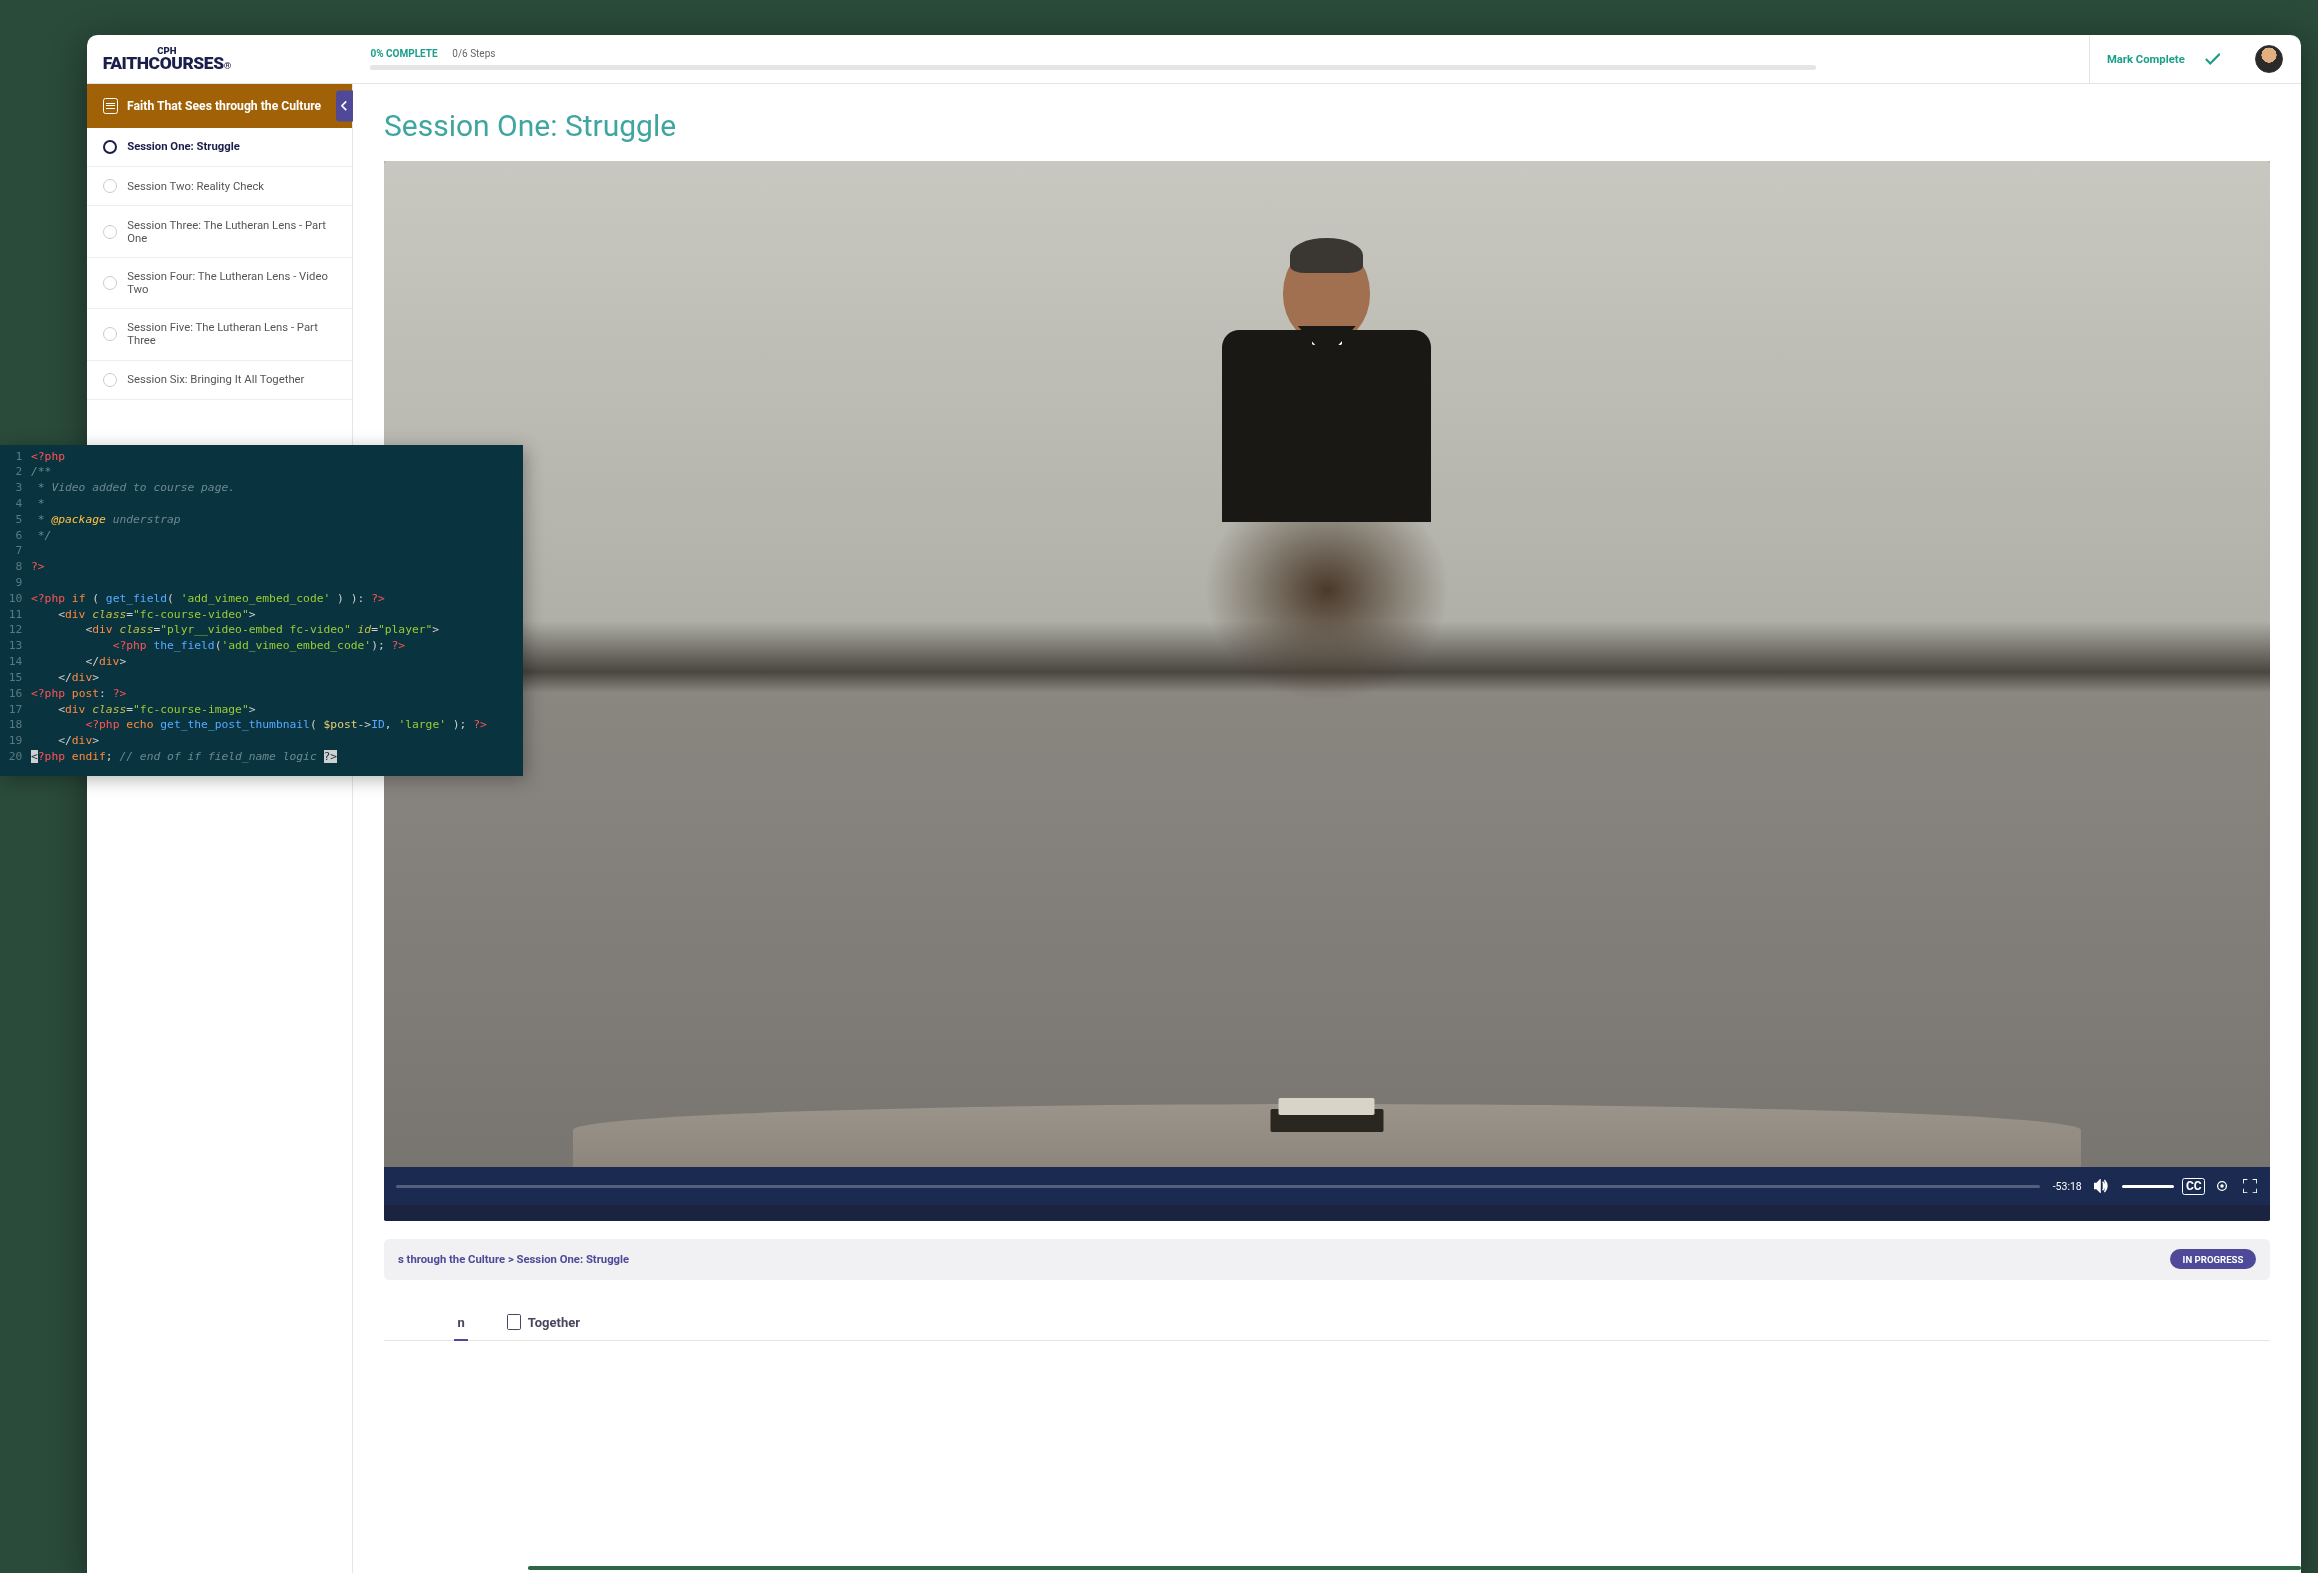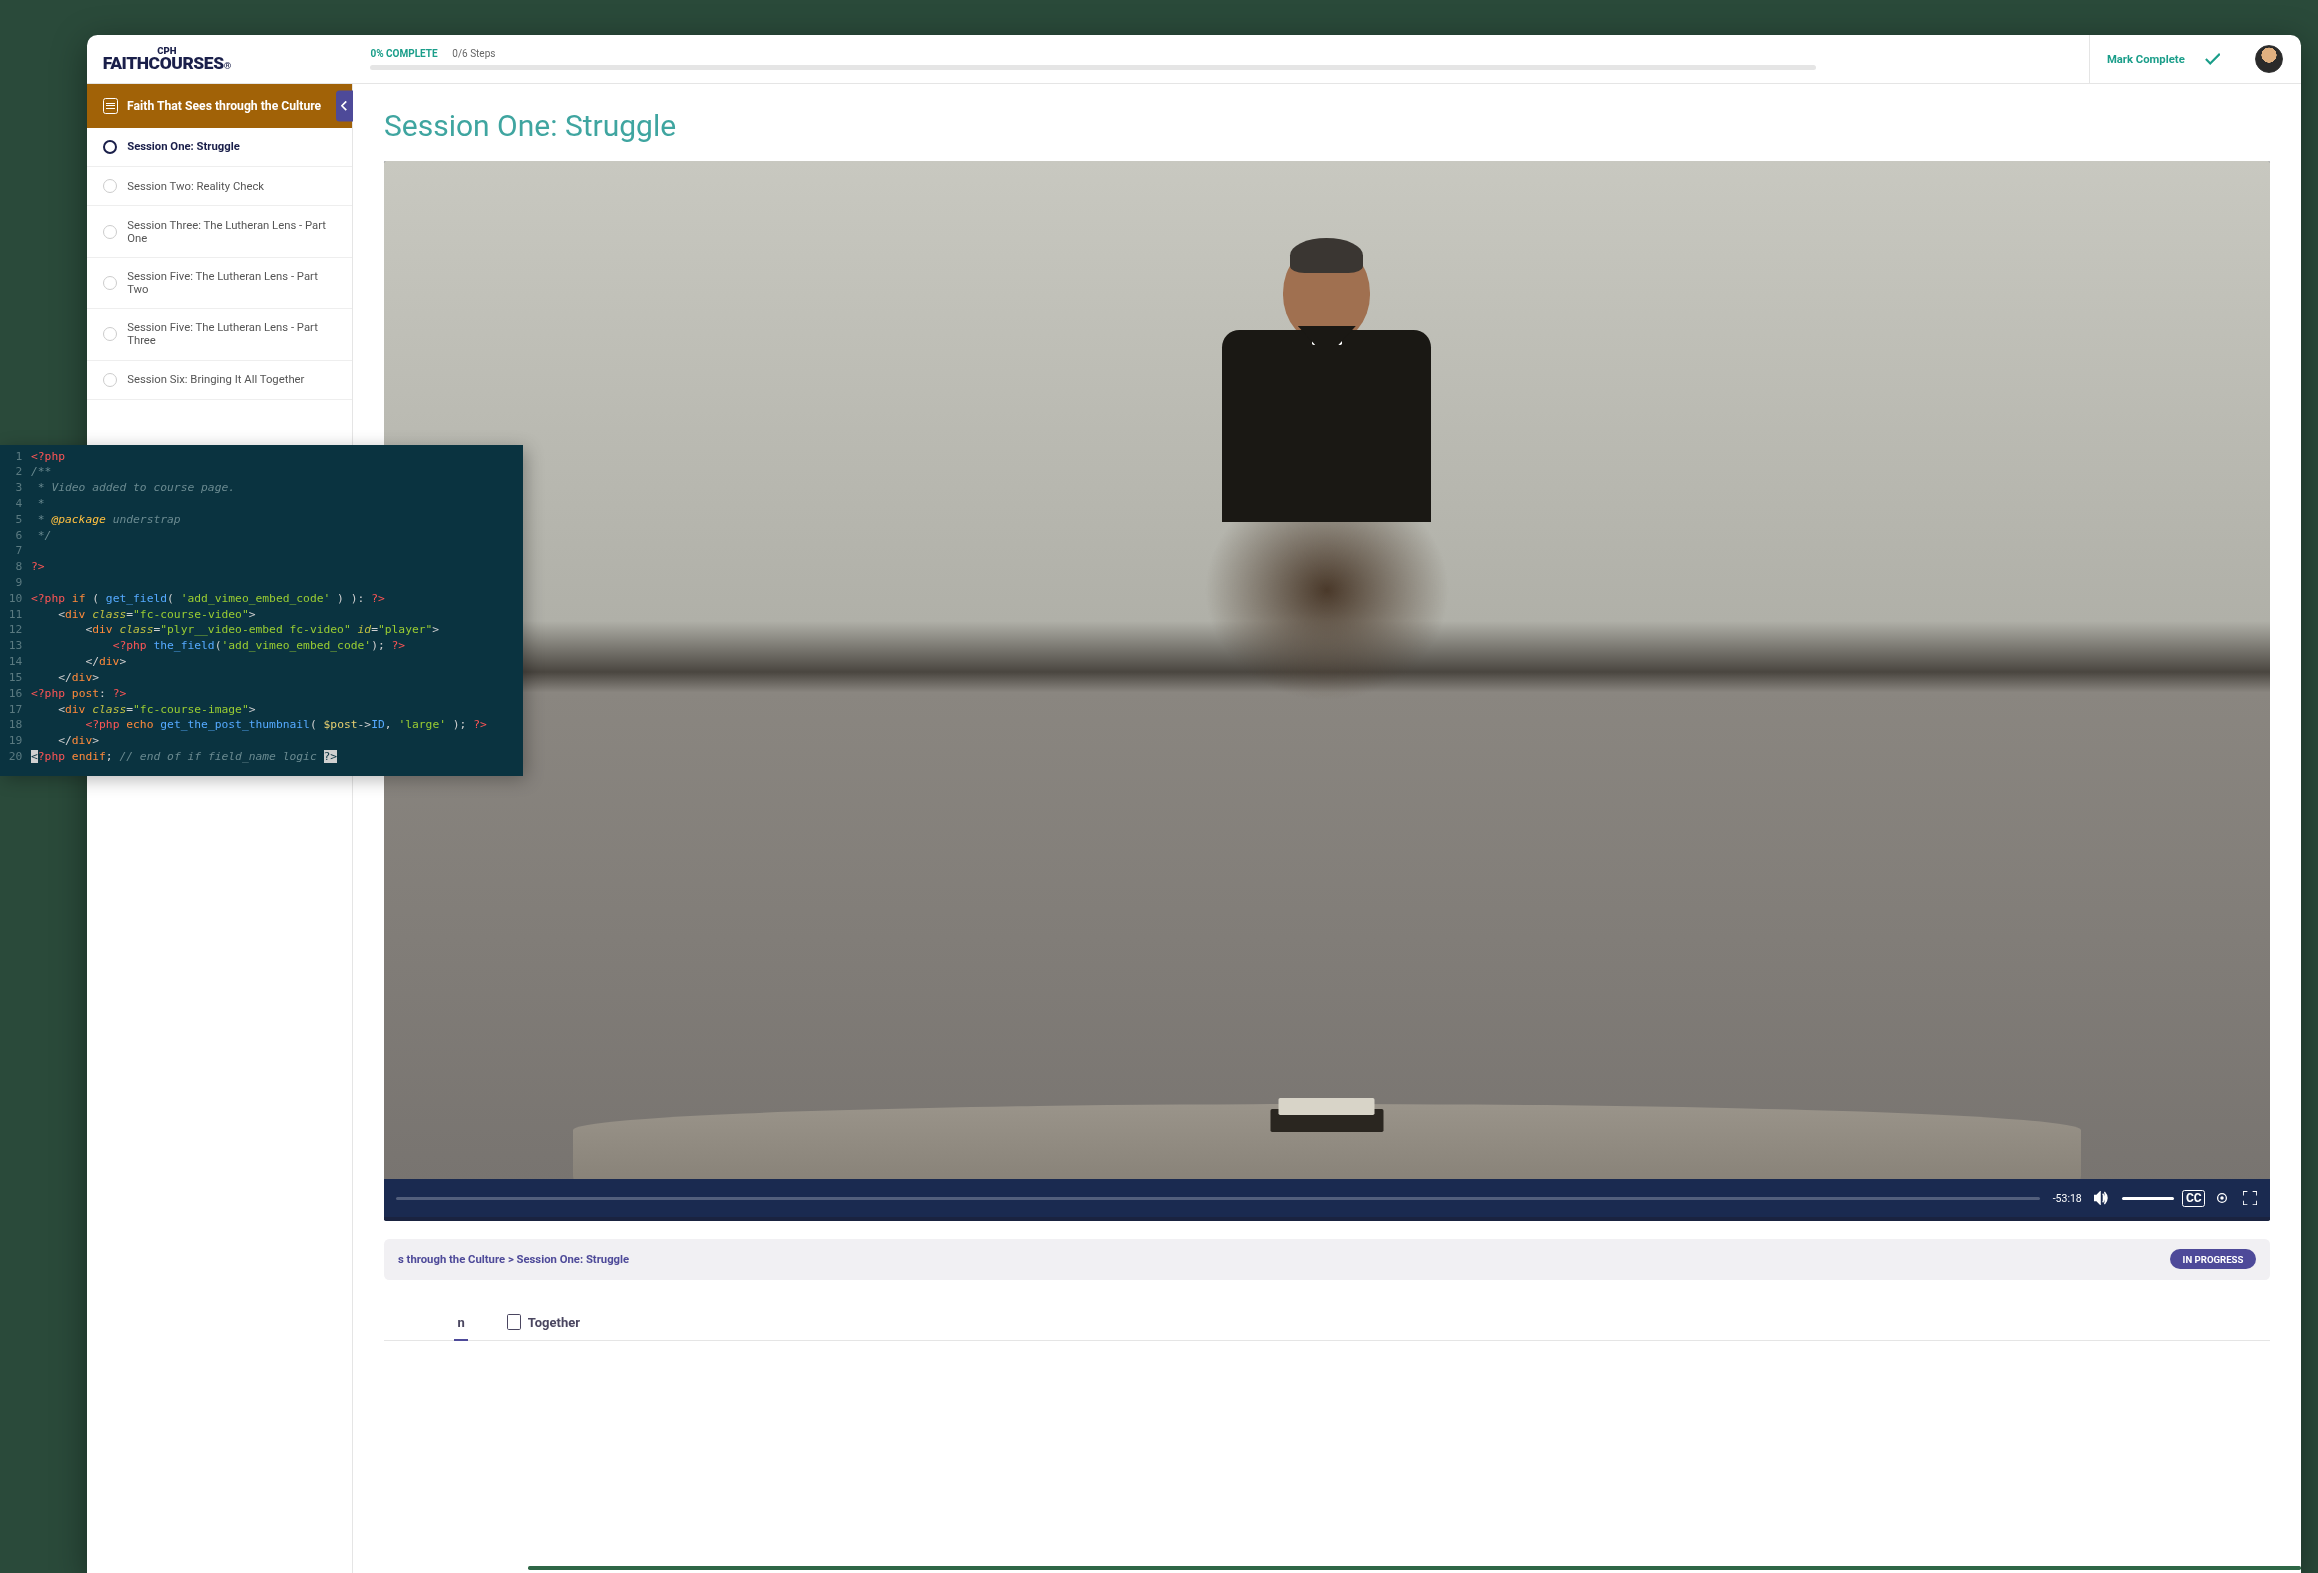--- a/index.html
+++ b/index.html
@@ -97,21 +97,21 @@
   background: linear-gradient(to bottom, #9a948a, #888278);
   border-radius: 50% 50% 7px 7px / 26px 26px 7px 7px;
 }
 .books {
   position: absolute; bottom: 51px; left: 50%; transform: translateX(-50%);
   width: 113px; height: 37px;
 }
 .book1 { position:absolute; bottom:0; width:113px; height:23px; background:#2a2620; border-radius:1.7px; }
 .book2 { position:absolute; bottom:17.4px; left:8.7px; width:96px; height:17.4px; background:#d8d4c8; border-radius:1.7px; }
 .video-controls {
-  position: absolute; left: 0; right: 0; bottom: 4px; height: 38px;
+  position: absolute; left: 0; right: 0; bottom: 16px; height: 38px;
   background: #1a2a50; display: flex; align-items: center; padding: 0 12.2px; gap: 12.2px; color: #fff;
 }
 .vc-track { flex: 1; height: 3.5px; background: rgba(255,255,255,0.25); border-radius: 1.7px; }
 .vc-time { font-size: 10.5px; }
 .vc-icon { width: 15.7px; height: 15.7px; display:flex; align-items:center; justify-content:center; cursor:pointer; }
 .volume-slider { width: 52px; height: 3.5px; background: #fff; border-radius: 1.7px; }
 .cc-box { border: 1.3px solid #fff; border-radius: 2.6px; font-size: 12px; font-weight:700; padding: 0.9px 2.6px; }
 .breadcrumb-bar {
   margin-top: 17.4px; background: #f1f0f3; border-radius: 5.2px;
   padding: 10.5px 14px; display: flex; align-items: center; justify-content: space-between;
@@ -211,21 +211,21 @@
         <div class="session-item">
             <span class="session-circle"></span>
             <span>Session Two: Reality Check</span>
           </div>
         <div class="session-item">
             <span class="session-circle"></span>
             <span>Session Three: The Lutheran Lens - Part One</span>
           </div>
         <div class="session-item">
             <span class="session-circle"></span>
-            <span>Session Five: The Lutheran Lens - Part Two</span>
+            <span>Session Four: The Lutheran Lens - Video Two</span>
           </div>
         <div class="session-item">
             <span class="session-circle"></span>
             <span>Session Five: The Lutheran Lens - Part Three</span>
           </div>
         <div class="session-item">
             <span class="session-circle"></span>
             <span>Session Six: Bringing It All Together</span>
           </div>
       </div>

